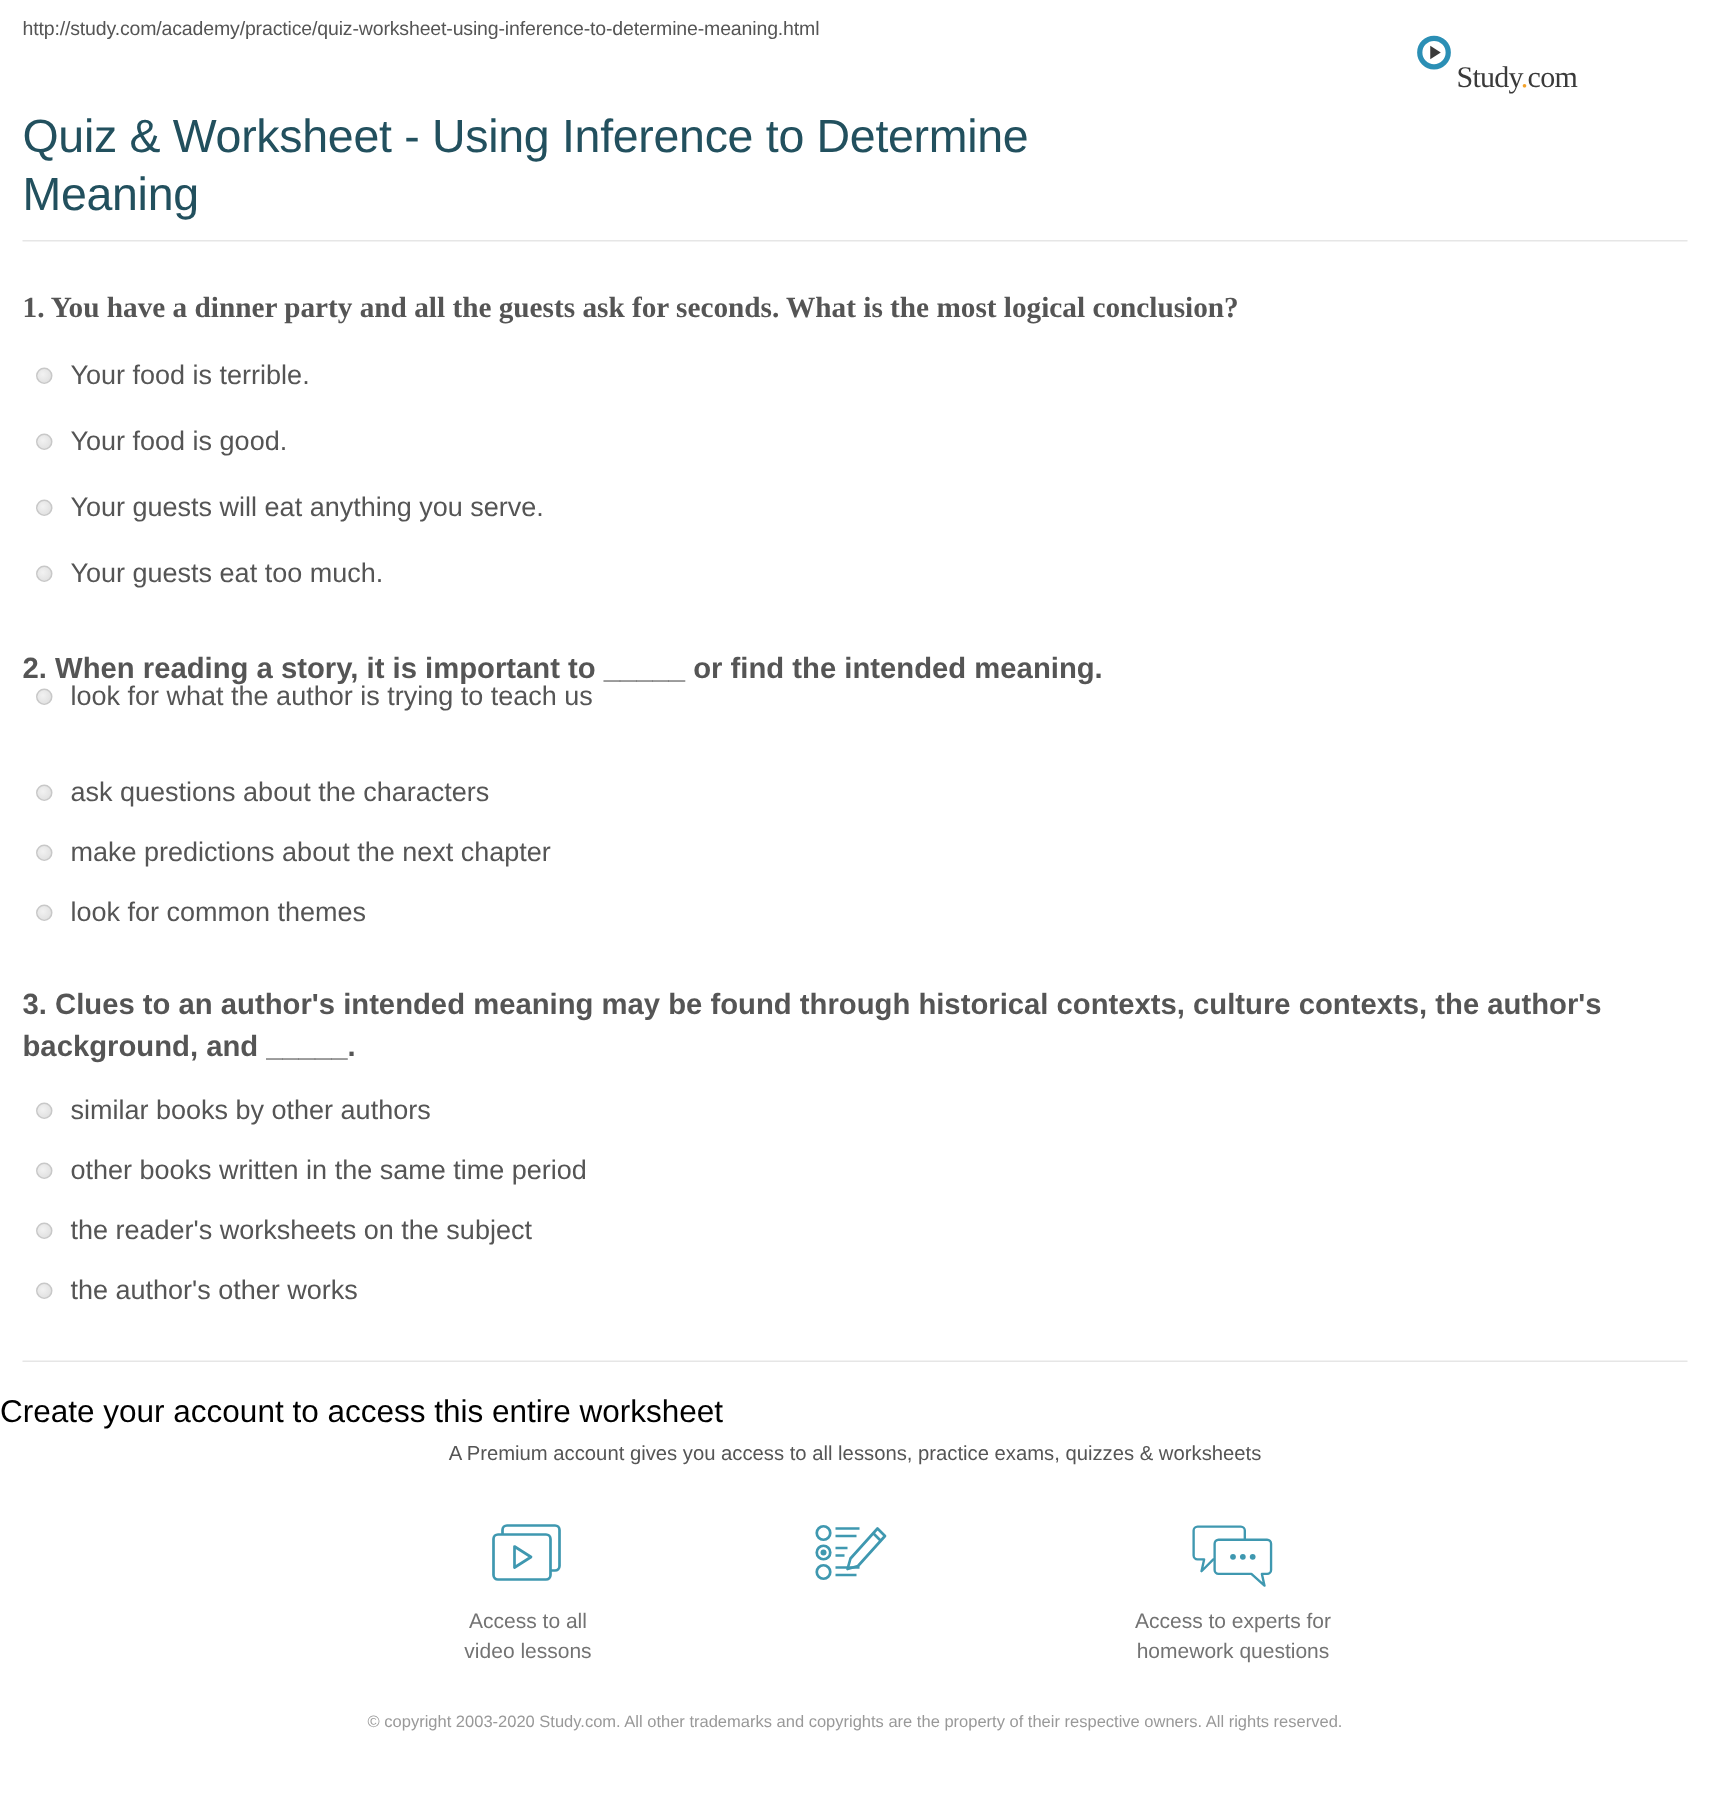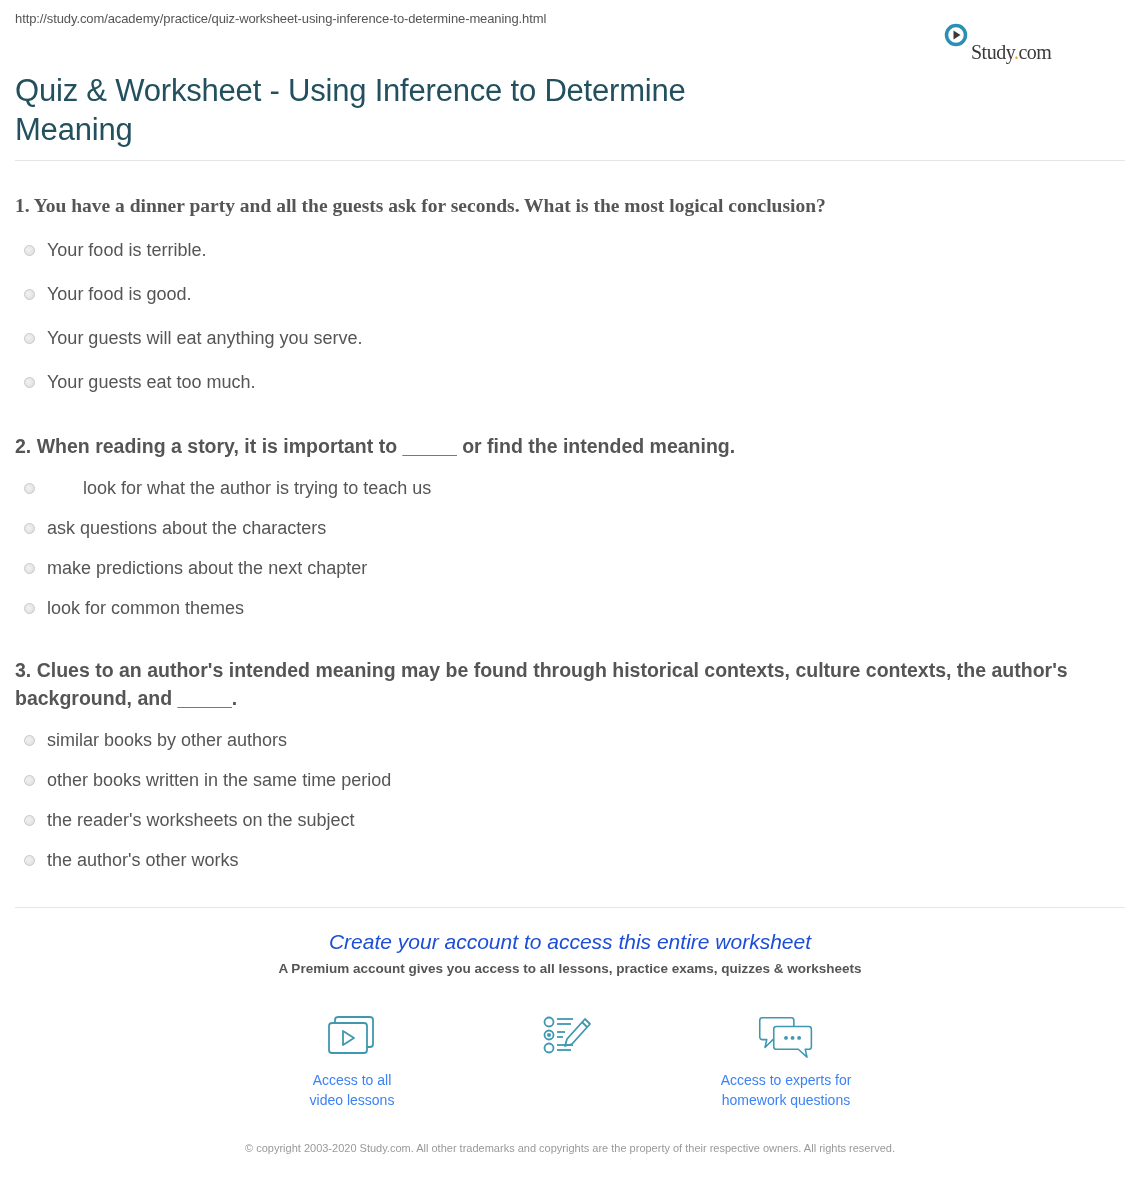--- a/index.html
+++ b/index.html
@@ -8,25 +8,25 @@
     .url { position: absolute; left: 15px; top: 11px; font-size: 13px; color: #555; letter-spacing: -0.1px; }
     .logo { position: absolute; left: 944px; top: 7px; display: flex; align-items: center; }
     .logo svg { width: 24px; height: 24px; }
     .logo-text { font-family: Liberation Serif, serif; font-size: 20px; color: #3a3a3a; margin-left: 3px; letter-spacing: -0.5px; line-height: 1; margin-top: 35px; }
     .logo-dot { color: #f3a129; }
     .title { position: absolute; left: 15px; top: 71px; width: 780px; font-size: 31px; line-height: 39px; color: #22505e; font-weight: normal; letter-spacing: -0.2px; }
     .divider { position: absolute; left: 15px; width: 1110px; height: 1px; background: #e6e6e6; }
     .question { position: absolute; left: 15px; width: 1100px; font-size: 19.5px; line-height: 28px; font-weight: bold; color: #555; }
     .option { position: absolute; left: 24px; display: flex; align-items: center; font-size: 18px; color: #555; }
     .radio { width: 11px; height: 11px; border-radius: 50%; border: 1px solid #c8c8c8; background: radial-gradient(circle at 40% 40%, #f2f2f2, #dcdcdc); margin-right: 12px; }
-    .cta-title { position: absolute; left: 0; width: 1140px; top: 930px; text-align: center; font-size: 21px; color: #1d4ed8; font-style: italic; }
-    .cta-sub { position: absolute; left: 0; width: 1140px; top: 961px; text-align: center; font-size: 13.5px; color: #555; font-weight: bold; }
+    .cta-title { position: absolute; left: 0; width: 1140px; top: 930px; text-align: left; font-size: 21px; color: #000000; }
+    .cta-sub { position: absolute; left: 0; width: 1140px; top: 961px; text-align: center; font-size: 13.5px; color: #555; }
     .feature { position: absolute; top: 1013px; width: 200px; text-align: center; }
     .feature svg { width: 56px; height: 48px; display: block; margin: 0 auto; }
-    .feature-label { margin-top: 9px; font-size: 14px; line-height: 20px; color: #3b82f6; }
+    .feature-label { margin-top: 9px; font-size: 14px; line-height: 20px; color: #737373; }
     .footer { position: absolute; left: 215px; width: 710px; top: 1140px; text-align: center; font-size: 11px; line-height: 16px; color: #999; }
   </style>
 </head>
 <body>
 
 <div class="url">http://study.com/academy/practice/quiz-worksheet-using-inference-to-determine-meaning.html</div>
 
 <div class="logo">
   <svg viewBox="0 0 24 24">
     <circle cx="12" cy="12" r="9.5" fill="none" stroke="#2b8fb5" stroke-width="3.5"></circle>
@@ -51,21 +51,21 @@
 <label class="option" style="top:328px;">
     <span class="radio"></span>
     <span>Your guests will eat anything you serve.</span>
   </label>
 <label class="option" style="top:372px;">
     <span class="radio"></span>
     <span>Your guests eat too much.</span>
   </label>
 
 <div class="question" style="top:432px;">2. When reading a story, it is important to _____ or find the intended meaning.</div>
-<label class="option" style="top:478px;gap:36px;">
+<label class="option" style="top:454px;">
     <span class="radio"></span>
     <span>look for what the author is trying to teach us</span>
   </label>
 <label class="option" style="top:518px;">
     <span class="radio"></span>
     <span>ask questions about the characters</span>
   </label>
 <label class="option" style="top:558px;">
     <span class="radio"></span>
     <span>make predictions about the next chapter</span>
@@ -122,21 +122,21 @@
       <line x1="16" y1="24" x2="22" y2="24"></line>
       <line x1="16" y1="32" x2="32" y2="32"></line>
       <line x1="16" y1="37" x2="30" y2="37"></line>
       <path d="M26 26 L44 6 L49 11 L31 31 L24 33 Z" stroke-linejoin="round"></path>
       <line x1="41" y1="9" x2="46" y2="14"></line>
     </g>
     <circle cx="8" cy="22" r="2" fill="#3f98b0"></circle>
   </svg>
 </div>
 
-<div class="feature" style="left:686px;">
+<div class="feature" style="left:722px;">
   <svg viewBox="0 0 64 52">
     <g fill="#fff" stroke="#3f98b0" stroke-width="1.8" stroke-linejoin="round">
       <path d="M5 4 H38 a3 3 0 0 1 3 3 V26 a3 3 0 0 1 -3 3 H17 L8 38 L10 29 H5 a3 3 0 0 1 -3 -3 V7 a3 3 0 0 1 3 -3 Z"></path>
       <path d="M21 14 H58 a3 3 0 0 1 3 3 V37 a3 3 0 0 1 -3 3 H54 L56 49 L46 40 H21 a3 3 0 0 1 -3 -3 V17 a3 3 0 0 1 3 -3 Z"></path>
     </g>
     <circle cx="32" cy="27" r="2.2" fill="#3f98b0"></circle>
     <circle cx="39.5" cy="27" r="2.2" fill="#3f98b0"></circle>
     <circle cx="47" cy="27" r="2.2" fill="#3f98b0"></circle>
   </svg>
   <div class="feature-label">

